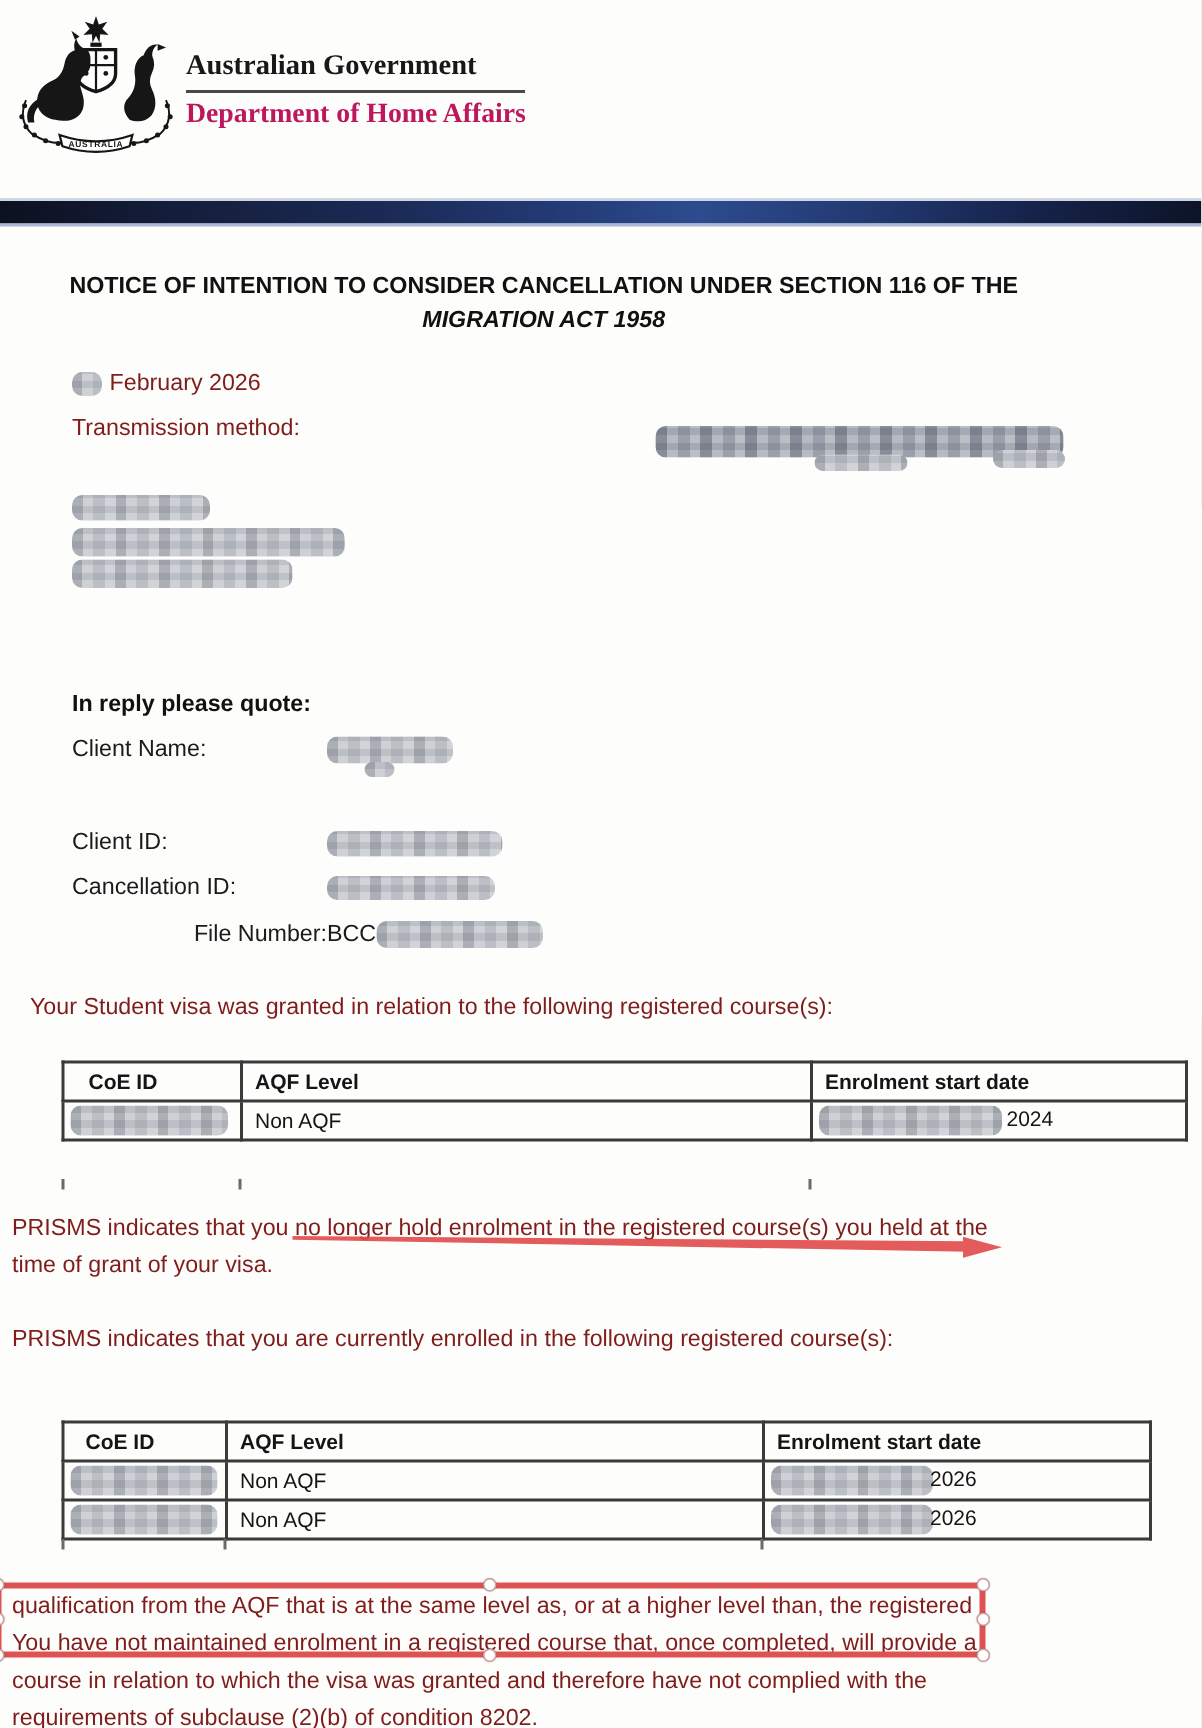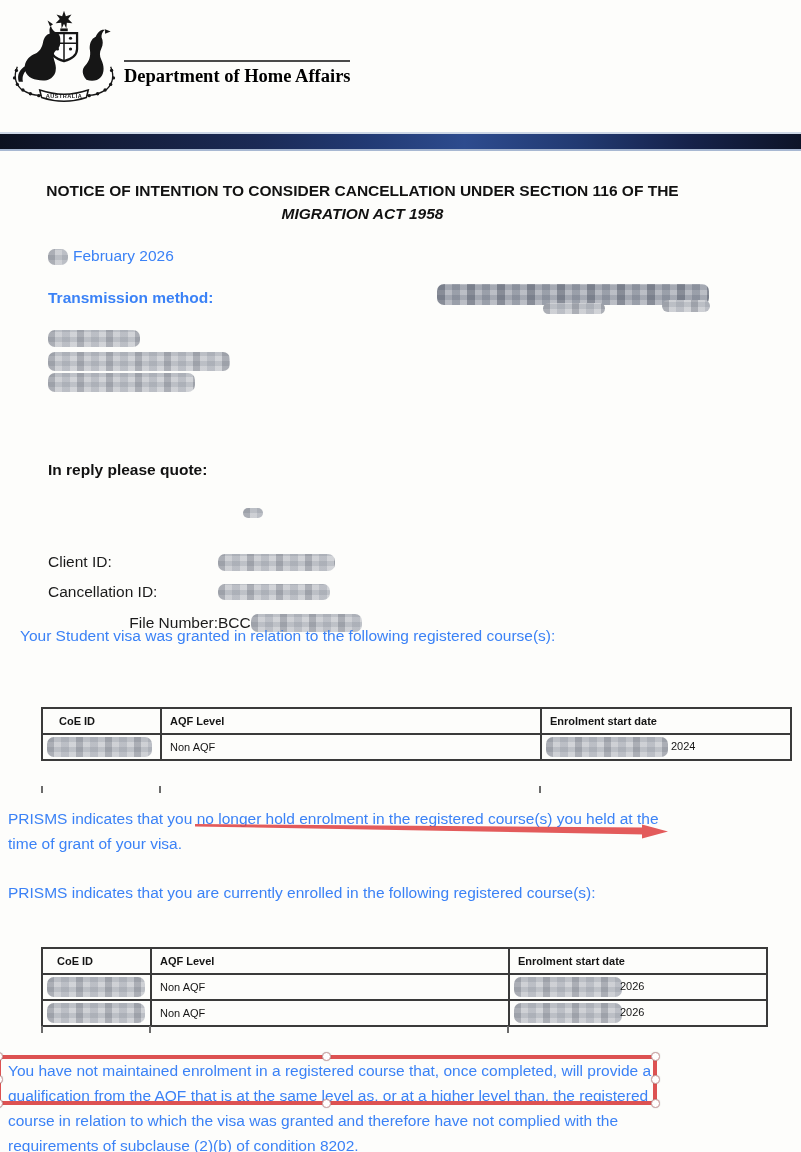--- a/index.html
+++ b/index.html
@@ -12,56 +12,56 @@
   }
   
   .coat-of-arms { position:absolute; left:8px; top:6px; width:112px; height:99px; }
   .gov-title {
     position:absolute; left:124px; top:33px;
     font-family:"Liberation Serif", serif; font-weight:bold; font-size:19px; color:#181818;
   }
   .gov-divider { position:absolute; left:124px; top:60px; width:226px; height:2px; background:#4a4a4a; }
   .dept-title {
     position:absolute; left:124px; top:66px;
-    font-family:"Liberation Serif", serif; font-weight:bold; font-size:18.5px; color:#000000;
+    font-family:"Liberation Serif", serif; font-weight:bold; font-size:18.5px; color:#be185d;
   }
   .brand-bar {
     position:absolute; left:0; top:132px; width:801px; height:19px;
     background:linear-gradient(90deg,#0c1120 0%,#141d3a 14%,#1b2a55 32%,#223a74 46%,#2d4b8e 58%,#223a72 72%,#16224a 86%,#0d1428 100%);
     border-top:2px solid #cdd7e6; border-bottom:2px solid #a8b8d2;
   }
   
   .notice-title {
     position:absolute; left:0; top:179px; width:725px;
     text-align:center; font-weight:bold; font-size:15.5px; line-height:23px; color:#111;
   }
   .notice-title .act { font-style:italic; }
   
-  .bodytext { position:absolute; font-size:15.5px; line-height:25px; color:#3b82f6; }
+  .bodytext { position:absolute; font-size:15.5px; line-height:25px; color:#7f1d1d; }
   
   .blur {
     display:inline-block; vertical-align:middle; border-radius:7px;
     background:
       repeating-linear-gradient(90deg, rgba(108,113,124,0.38) 0 7px, rgba(188,191,197,0.18) 7px 14px, rgba(143,149,160,0.34) 14px 22px, rgba(203,206,211,0.15) 22px 29px),
       repeating-linear-gradient(0deg, rgba(213,215,219,0.5) 0 5px, rgba(163,168,177,0.45) 5px 10px),
       #d0d2d6;
   }
   .blur--dark {
     background:
       repeating-linear-gradient(90deg, rgba(84,90,104,0.5) 0 8px, rgba(166,170,179,0.25) 8px 15px, rgba(112,120,134,0.45) 15px 23px, rgba(180,184,191,0.2) 23px 30px),
       repeating-linear-gradient(0deg, rgba(196,199,205,0.45) 0 5px, rgba(140,146,158,0.5) 5px 10px),
       #b7bac2;
   }
   .abs-blur { position:absolute; }
   
   .quote-heading { position:absolute; left:48px; top:461px; font-size:15.5px; font-weight:bold; color:#111;text-align:right; }
   .quote-row { position:absolute; left:48px; height:20px; font-size:15.5px; display:flex; align-items:center; }
   .quote-row .qlabel { width:170px; flex:0 0 170px; }
   
-  .coe-table { position:absolute; border-collapse:collapse; table-layout:fixed; font-size:11px; color:#151515; }
+  .coe-table { position:absolute; border-collapse:collapse; table-layout:fixed; font-size:14px; color:#151515; }
   .coe-table th, .coe-table td {
     border:2px solid #3a3a3a; height:26px; padding:0 4px 0 8px;
     text-align:left; vertical-align:middle; white-space:nowrap; overflow:hidden;
   }
   .coe-table th { font-weight:bold; }
   .tick { position:absolute; width:2px; height:7px; background:#6b6b6b; }
   
   .arrow-svg { position:absolute; left:180px; top:816px; width:500px; height:28px; opacity:0.88; }
   .highlight-box {
     position:absolute; left:-3px; top:1055px; width:660px; height:50px;
@@ -120,64 +120,69 @@
         <circle cx="110" cy="81" r="1.8"></circle>
       <circle cx="104" cy="87" r="1.8"></circle>
         <circle cx="96" cy="91" r="1.8"></circle>
         <circle cx="87" cy="93" r="1.8"></circle>
 
       <path d="M34 87 Q60 96 86 87 L84 95 Q60 103 36 95 Z" fill="#ffffff" stroke="#161616" stroke-width="1.6"></path>
       <text x="60" y="95.5" text-anchor="middle" font-size="6" font-weight="bold" letter-spacing="0.5" fill="#161616">AUSTRALIA</text>
     </g>
   </svg>
 
+  <div class="gov-title">Australian Government</div>
   <div class="gov-divider"></div>
   <div class="dept-title">Department of Home Affairs</div>
   <div class="brand-bar"></div>
 
   <div class="notice-title">
     <div>NOTICE OF INTENTION TO CONSIDER CANCELLATION UNDER SECTION 116 OF THE</div>
     <div class="act">MIGRATION ACT 1958</div>
   </div>
 
   <div class="bodytext" style="left:48px; top:243px;">
     <span class="blur" style="width:20px;height:16px;margin-right:5px;"></span><span>February 2026</span>
   </div>
 
-  <div class="bodytext" style="left:48px; top:285px;font-weight:bold;">Transmission method:</div>
+  <div class="bodytext" style="left:48px; top:273px;">Transmission method:</div>
   <span class="blur blur--dark abs-blur" style="left:437px; top:284px; width:272px; height:21px;"></span>
   <span class="blur abs-blur" style="left:543px; top:303px; width:62px; height:11px;"></span>
   <span class="blur abs-blur" style="left:662px; top:300px; width:48px; height:12px;"></span>
 
   <span class="blur abs-blur" style="left:48px; top:330px; width:92px; height:17px;"></span>
   <span class="blur abs-blur" style="left:48px; top:352px; width:182px; height:19px;"></span>
   <span class="blur abs-blur" style="left:48px; top:373px; width:147px; height:19px;"></span>
 
   <div class="quote-heading">In reply please quote:</div>
 
+  <div class="quote-row" style="top:490px;">
+    <span class="qlabel">Client Name:</span>
+    <span class="blur" style="width:84px;height:18px;"></span>
+  </div>
   <span class="blur abs-blur" style="left:243px; top:508px; width:20px; height:10px;"></span>
 
 
   <div class="quote-row" style="top:552px;">
     <span class="qlabel">Client ID:</span>
     <span class="blur" style="width:117px;height:17px;"></span>
   </div>
 
   <div class="quote-row" style="top:582px;">
     <span class="qlabel">Cancellation ID:</span>
     <span class="blur" style="width:112px;height:16px;"></span>
   </div>
 
   <div class="quote-row" style="top:613px;text-align:right;">
     <span class="qlabel">File Number:</span>
     <span>BCC</span>
       <span class="blur" style="width:111px;height:18px;"></span>
   </div>
 
-  <div class="bodytext" style="left:20px; top:623px;">Your Student visa was granted in relation to the following registered course(s):</div>
+  <div class="bodytext" style="left:20px; top:659px;">Your Student visa was granted in relation to the following registered course(s):</div>
 
   <table class="coe-table" style="left:41px; top:707px; width:749px;">
     <colgroup>
         <col style="width:119px">
         <col style="width:380px">
         <col style="width:250px">
       </colgroup>
     <tbody>
         <tr>
       <th style="padding-left:16px;">CoE ID</th>
@@ -229,22 +234,22 @@
       <td>Non AQF</td>
       <td><span class="blur" style="width:108px;height:20px;margin:0 -2px 0 -4px;"></span><span>2026</span></td>
     </tr>
   </tbody>
     </table>
   <div class="tick" style="left:41px; top:1026px;"></div>
   <div class="tick" style="left:149px; top:1026px;"></div>
   <div class="tick" style="left:507px; top:1026px;"></div>
 
   <div class="bodytext" style="left:8px; top:1058px; width:790px;">
+    <div>qualification from the AQF that is at the same level as, or at a higher level than, the registered</div>
     <div>You have not maintained enrolment in a registered course that, once completed, will provide a</div>
-    <div>qualification from the AQF that is at the same level as, or at a higher level than, the registered</div>
     <div>course in relation to which the visa was granted and therefore have not complied with the</div>
     <div>requirements of subclause (2)(b) of condition 8202.</div>
   </div>
 
   <div class="highlight-box">
     <div class="handle h-tl"></div>
     <div class="handle h-tc"></div>
     <div class="handle h-tr"></div>
     <div class="handle h-ml"></div>
     <div class="handle h-mr"></div>

